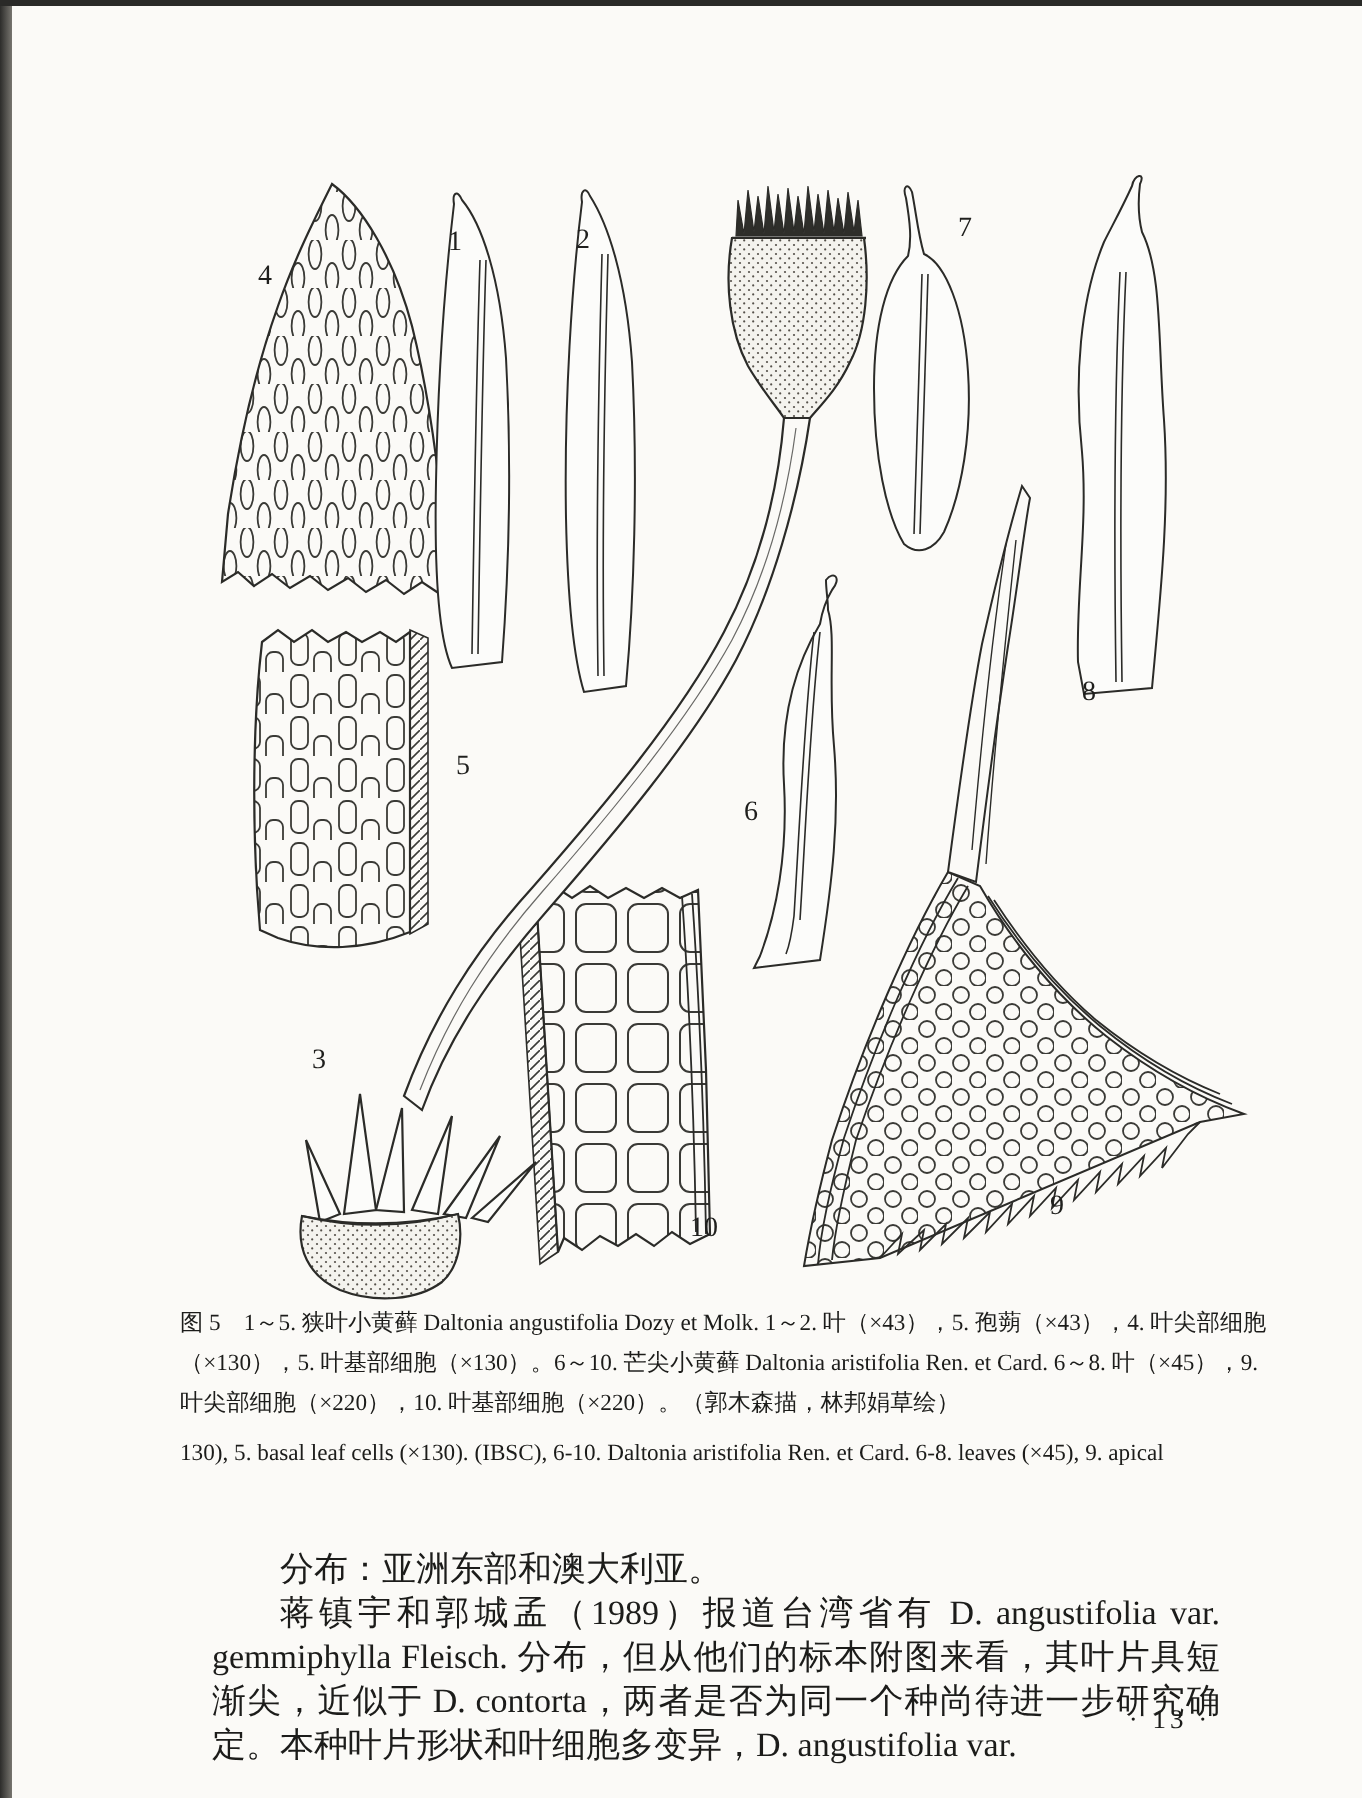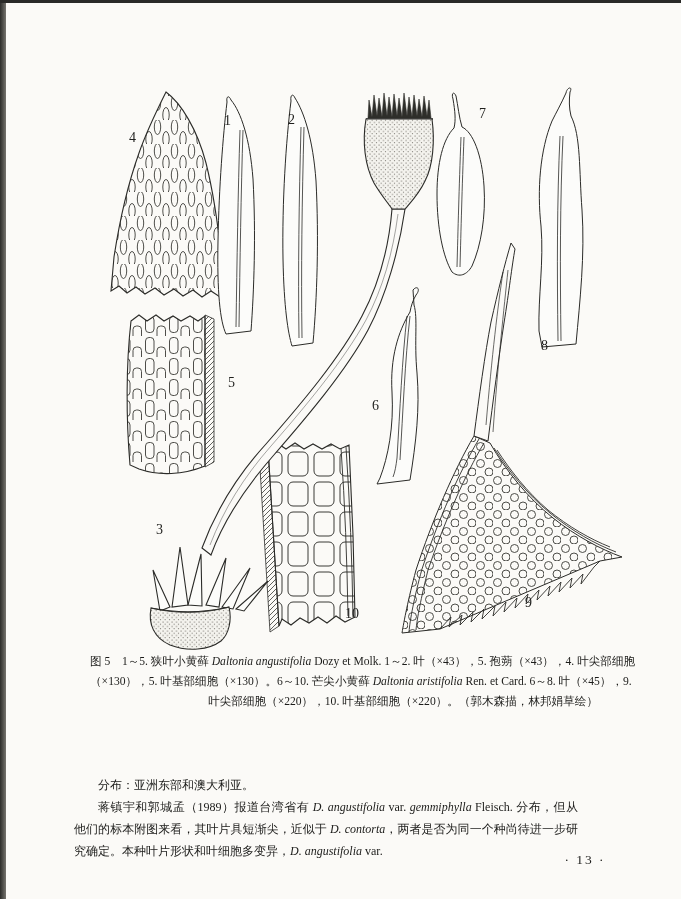--- a/index.html
+++ b/index.html
@@ -5,24 +5,24 @@
   html,body{margin:0;padding:0;background:#e8e8e6;}
   .page{position:relative;width:681px;height:899px;background:#fbfaf7;overflow:hidden;
         font-family:"Liberation Serif","DejaVu Serif",serif;color:#1c1c1a;}
   .edge-left{position:absolute;left:0;top:0;width:6px;height:899px;
              background:linear-gradient(90deg,#2c2c2a,#77756f);}
   .edge-top{position:absolute;left:0;top:0;width:681px;height:3px;background:#2a2a28;}
   .illustration{position:absolute;left:0;top:0;width:681px;height:899px;}
   svg text{font-size:14px;fill:#1f1f1d;font-family:"Liberation Serif","DejaVu Serif",serif;}
   .caption{position:absolute;left:90px;top:652px;width:508px;font-size:11.6px;line-height:20px;}
   .cap-line{white-space:nowrap;}
-  .cap-center{text-align:right;white-space:nowrap;}
+  .cap-center{text-align:left;white-space:nowrap;}
   .cap-en{margin-top:5px;}
-  .it{font-style:italic;}
-  .bodytext{position:absolute;left:74px;top:774px;width:504px;font-size:12px;
+  .it{}
+  .bodytext{position:absolute;left:106px;top:774px;width:504px;font-size:17px;
             line-height:22px;text-align:justify;}
   .indent{text-indent:2em;}
   .pagenum{position:absolute;left:545px;top:852px;width:80px;text-align:center;
            font-size:13.5px;letter-spacing:2px;}
 </style>
 </head>
 <body>
 
 <div class="page">
   <div class="edge-left"></div>
@@ -164,20 +164,21 @@
     <text x="541" y="350">8</text>
     <text x="525" y="607">9</text>
     <text x="345" y="618">10</text>
   </svg>
 
   <div class="caption">
     <div class="cap-line"><span>图 5　1～5. 狭叶小黄藓 </span><span class="it">Daltonia angustifolia</span><span> Dozy et Molk. 1～2. 叶（×43），5. 孢蒴（×43），4. 叶尖部细胞</span></div>
     <div class="cap-line"><span>（×130），5. 叶基部细胞（×130）。6～10. 芒尖小黄藓 </span><span class="it">Daltonia aristifolia</span><span> Ren. et Card. 6～8. 叶（×45），9.</span></div>
     <div class="cap-center"><span>叶尖部细胞（×220），10. 叶基部细胞（×220）。（郭木森描，林邦娟草绘）</span></div>
     <div class="cap-en">
+      <div class="cap-line"><span>130), 5. basal leaf cells (×130). (IBSC), 6-10. </span><span class="it">Daltonia aristifolia</span><span> Ren. et Card. 6-8. leaves (×45), 9. apical</span></div>
     </div>
   </div>
 
   <div class="bodytext">
     <div class="indent"><span>分布：亚洲东部和澳大利亚。</span></div>
     <div class="indent"><span>蒋镇宇和郭城孟（1989）报道台湾省有 </span><span class="it">D. angustifolia</span><span> var. </span><span class="it">gemmiphylla</span><span> Fleisch. 分布，但从他们的标本附图来看，其叶片具短渐尖，近似于 </span><span class="it">D. contorta</span><span>，两者是否为同一个种尚待进一步研究确定。本种叶片形状和叶细胞多变异，</span><span class="it">D. angustifolia</span><span> var.</span></div>
   </div>
 
   <div class="pagenum">· 13 ·</div>
 </div>

